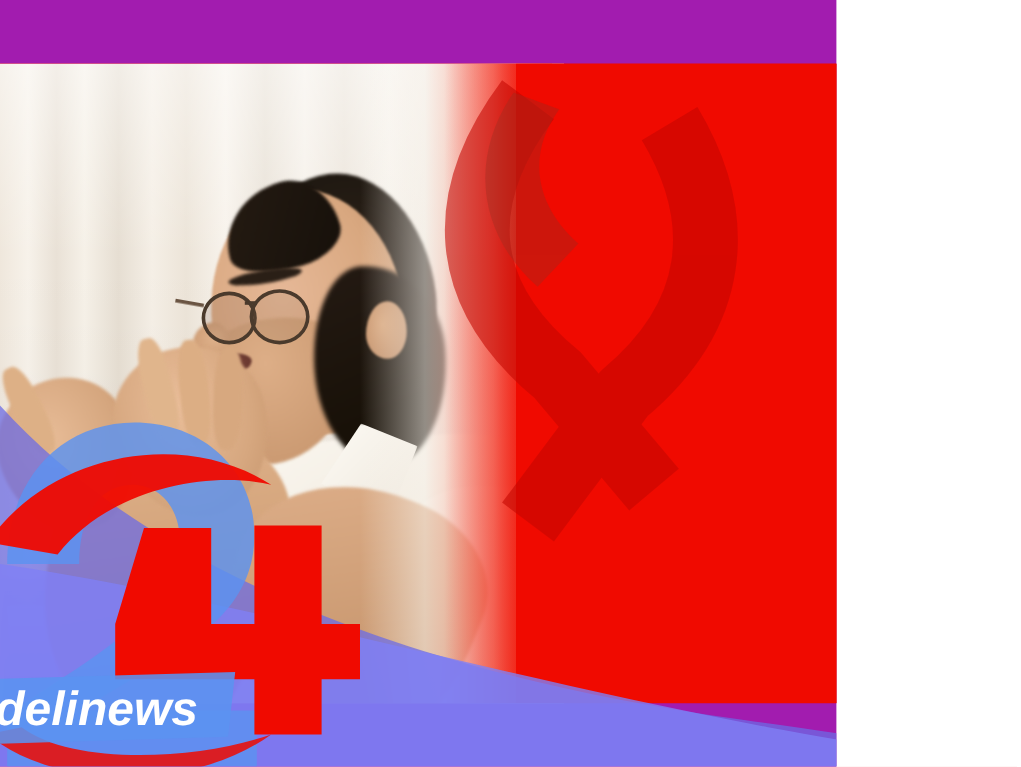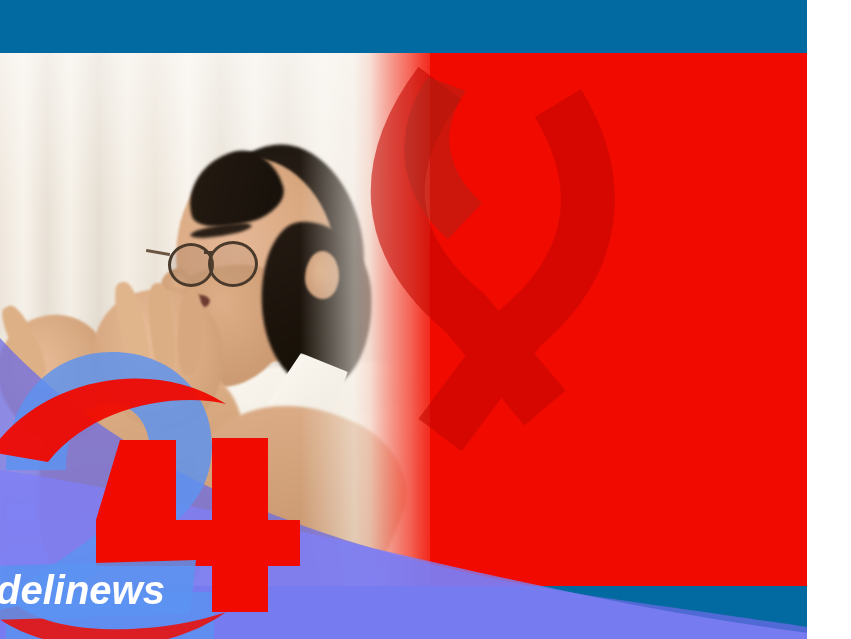--- a/index.html
+++ b/index.html
@@ -1,18 +1,18 @@
 <!DOCTYPE html>
 <html><head>
 <meta charset="utf-8">
 <style>
   html,body{margin:0;padding:0;background:#ffffff;}
   body{width:851px;height:639px;overflow:hidden;font-family:"Liberation Sans",sans-serif;}
 
-  .stage{position:relative;width:807px;height:639px;background:#0369a1;overflow:hidden;}
+  .stage{position:relative;width:697px;height:639px;background:#a21caf;overflow:hidden;}
 
   
   .media{position:absolute;left:0;top:53px;width:851px;height:533px;overflow:hidden;background:#f00a00;}
 
   
   .photo{position:absolute;left:0;top:0;width:470px;height:533px;overflow:hidden;}
   .curtain{position:absolute;inset:0;
     background:
       linear-gradient(90deg,
         #efe7dc 0%, #f7f2ea 5%, #e9e1d6 10%, #f6f1e8 15%,

